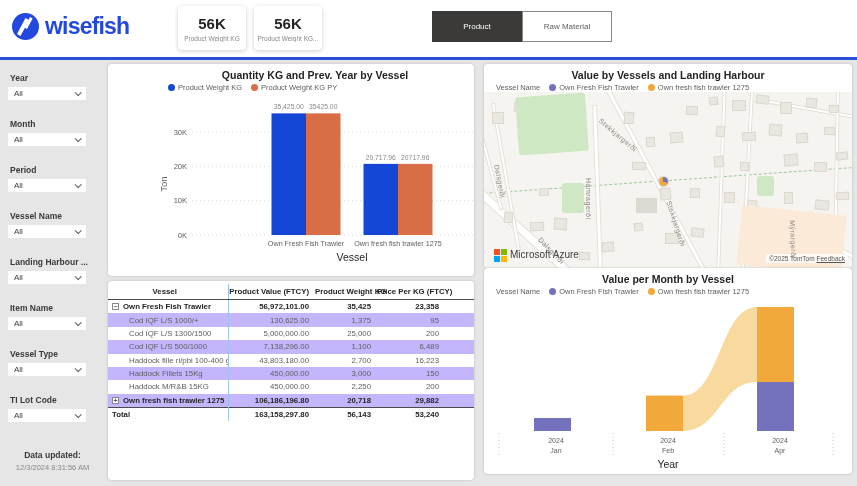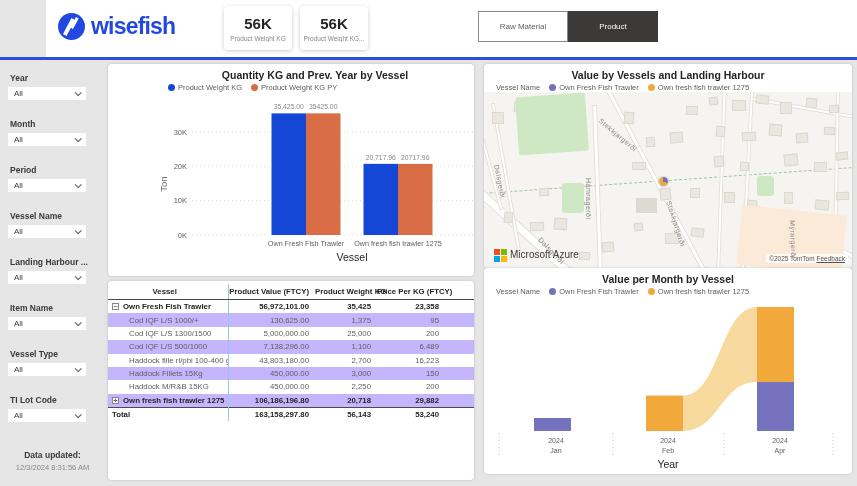--- a/index.html
+++ b/index.html
@@ -1,20 +1,20 @@
 <!DOCTYPE html>
 <html><head>
 <meta charset="utf-8">
 <style>
   * { margin:0; padding:0; box-sizing:border-box; }
   html,body { width:857px; height:486px; overflow:hidden; }
   body { font-family:"Liberation Sans", sans-serif; background:#e6e6e6; }
 
   
-  .topbar { position:relative; height:57px; background:#fff;margin-left:46px; }
+  .topbar { position:relative; height:57px; background:#fff; }
   .logo { position:absolute; left:12px; top:13px; display:flex; align-items:center; gap:6px; }
   .logo-mark { width:27px; height:27px; border-radius:50%; background:#2348e0; position:relative; overflow:hidden; }
   .logo-mark::before { content:""; position:absolute; left:9px; top:5px; width:4px; height:18px; background:#fff; transform:rotate(28deg); }
   .logo-mark::after  { content:""; position:absolute; left:15px; top:4px; width:3px; height:12px; background:#fff; transform:rotate(28deg); }
   .logo-text { font-size:23px; font-weight:800; color:#2348e0; letter-spacing:-0.8px; }
   .kpis { position:absolute; left:178px; top:6px; display:flex; gap:8px; }
   .kpi-card { width:68px; height:44px; background:#fff; border-radius:4px; box-shadow:0 1px 4px rgba(0,0,0,.20); display:flex; flex-direction:column; align-items:center; justify-content:center; }
   .kpi-value { font-size:15px; font-weight:700; color:#252423; }
   .kpi-label { font-size:6.5px; color:#8a8886; margin-top:3px; white-space:nowrap; max-width:62px; overflow:hidden; }
   .toggle { position:absolute; left:432px; top:11px; display:flex; }
@@ -87,22 +87,22 @@
       <div class="kpi-card">
         <div class="kpi-value">56K</div>
         <div class="kpi-label">Product Weight KG</div>
       </div>
       <div class="kpi-card">
         <div class="kpi-value">56K</div>
         <div class="kpi-label">Product Weight KG...</div>
       </div>
     </div>
   <div class="toggle" id="toggle">
+      <div class="toggle-btn selected">Product</div>
       <div class="toggle-btn">Raw Material</div>
-      <div class="toggle-btn selected">Product</div>
     </div>
 </div>
 <div class="accent"></div>
 
 <div class="layout">
   <div class="sidebar" id="sidebar">
     <div class="filter">
         <div class="filter-label">Year</div>
         <div class="filter-select">
           <span>All</span>

